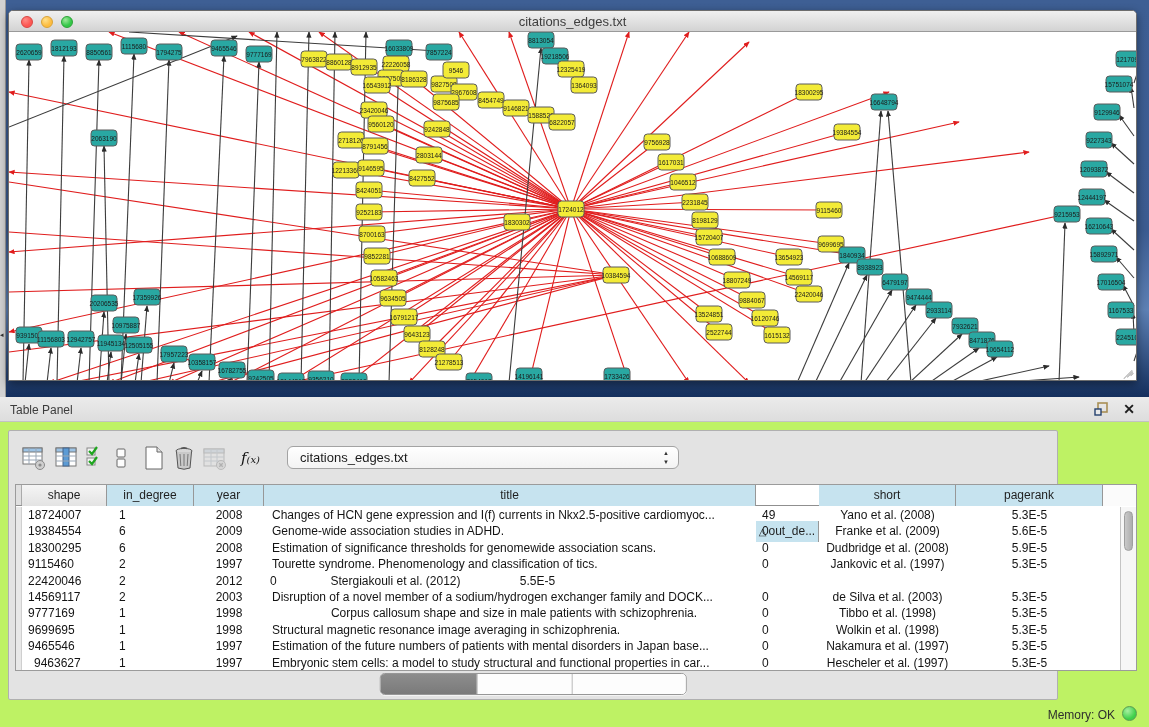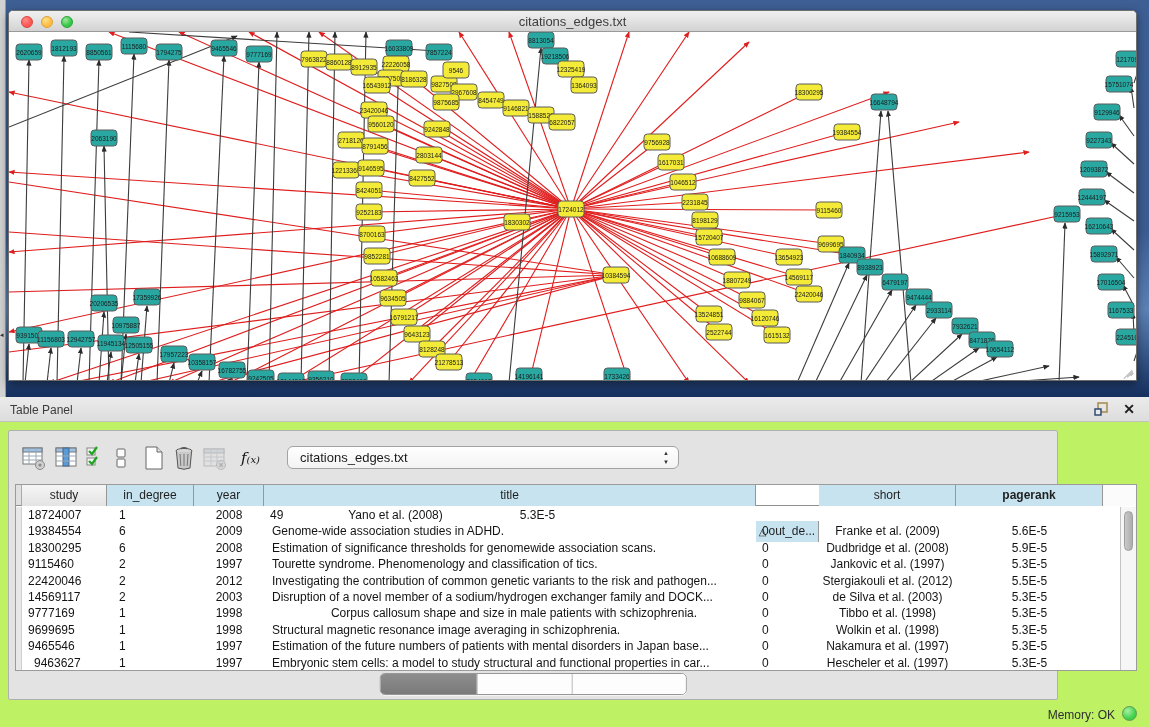--- a/index.html
+++ b/index.html
@@ -754,35 +754,36 @@
     <div class="abs" id="fx-icon" style="left:232px"><span>f</span><span class="sm">(x)</span></div>
 
     <div id="table-combo">
       <span>citations_edges.txt</span>
       <div id="combo-arrows">▲<br>▼</div>
     </div>
 
     <div id="data-table">
       <div id="thead">
           <div class="gutter-h"></div>
-          <div class="th gray" style="width: 85px;">study</div>
+          <div class="th gray" style="width: 85px;">shape</div>
           <div class="th" style="width: 87px;">in_degree</div>
           <div class="th" style="width: 70px;">year</div>
           <div class="th" style="width: 492px;">title</div>
           <div class="th" style="width: 63px; margin-top: 36px;"><span class="sort-tri">△</span>out_de...</div>
           <div class="th" style="width: 137px;">short</div>
-          <div class="th" style="width: 147px; font-weight: bold;">pagerank</div>
+          <div class="th" style="width: 147px;">pagerank</div>
           <div class="th filler"></div>
         </div>
       <div id="tbody">
           <div class="tr">
             <div class="gutter"></div>
             <div class="td" style="width: 85px; padding-left: 6px; text-align: left;">18724007</div>
             <div class="td" style="width: 87px; padding-left: 12px; text-align: left;">1</div>
             <div class="td" style="width: 70px; padding-left: 0px; text-align: center;">2008</div>
+            <div class="td" style="width: 492px; padding-left: 8px; text-align: left;">Changes of HCN gene expression and I(f) currents in Nkx2.5-positive cardiomyoc...</div>
             <div class="td" style="width: 63px; padding-left: 6px; text-align: left;">49</div>
             <div class="td" style="width: 137px; padding-left: 0px; text-align: center;">Yano et al. (2008)</div>
             <div class="td" style="width: 147px; padding-left: 0px; text-align: center;">5.3E-5</div>
           </div>
           <div class="tr">
             <div class="gutter"></div>
             <div class="td" style="width: 85px; padding-left: 6px; text-align: left;">19384554</div>
             <div class="td" style="width: 87px; padding-left: 12px; text-align: left;">6</div>
             <div class="td" style="width: 70px; padding-left: 0px; text-align: center;">2009</div>
             <div class="td" style="width: 492px; padding-left: 8px; text-align: left;">Genome-wide association studies in ADHD.</div>
@@ -808,21 +809,20 @@
             <div class="td" style="width: 492px; padding-left: 8px; text-align: left;">Tourette syndrome. Phenomenology and classification of tics.</div>
             <div class="td" style="width: 63px; padding-left: 6px; text-align: left;">0</div>
             <div class="td" style="width: 137px; padding-left: 0px; text-align: center;">Jankovic et al. (1997)</div>
             <div class="td" style="width: 147px; padding-left: 0px; text-align: center;">5.3E-5</div>
           </div>
           <div class="tr">
             <div class="gutter"></div>
             <div class="td" style="width: 85px; padding-left: 6px; text-align: left;">22420046</div>
             <div class="td" style="width: 87px; padding-left: 12px; text-align: left;">2</div>
             <div class="td" style="width: 70px; padding-left: 0px; text-align: center;">2012</div>
-            <div class="td" style="width: 492px; padding-left: 8px; text-align: left;">Investigating the contribution of common genetic variants to the risk and pathogen...</div>
             <div class="td" style="width: 63px; padding-left: 6px; text-align: left;">0</div>
             <div class="td" style="width: 137px; padding-left: 0px; text-align: center;">Stergiakouli et al. (2012)</div>
             <div class="td" style="width: 147px; padding-left: 0px; text-align: center;">5.5E-5</div>
           </div>
           <div class="tr">
             <div class="gutter"></div>
             <div class="td" style="width: 85px; padding-left: 6px; text-align: left;">14569117</div>
             <div class="td" style="width: 87px; padding-left: 12px; text-align: left;">2</div>
             <div class="td" style="width: 70px; padding-left: 0px; text-align: center;">2003</div>
             <div class="td" style="width: 492px; padding-left: 8px; text-align: left;">Disruption of a novel member of a sodium/hydrogen exchanger family and DOCK...</div>

